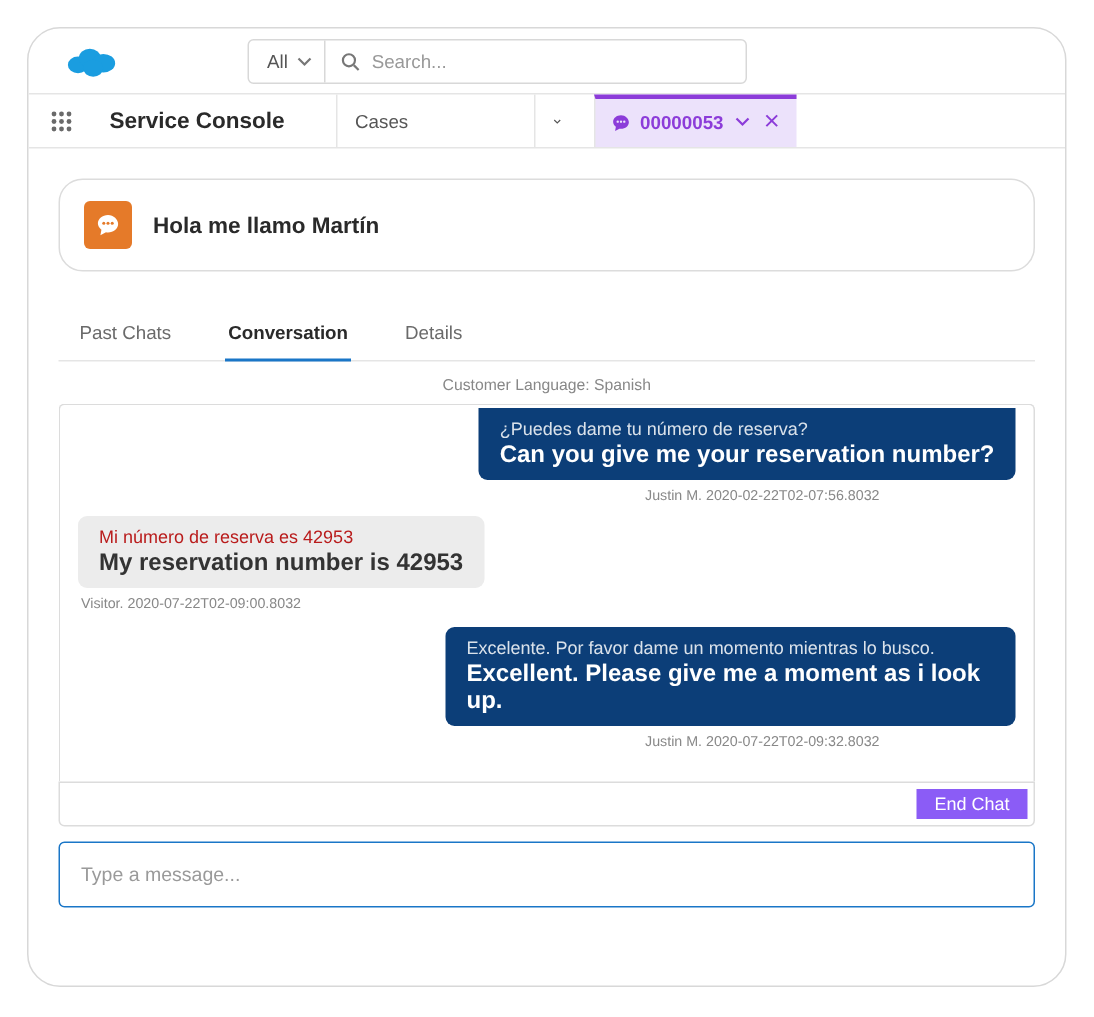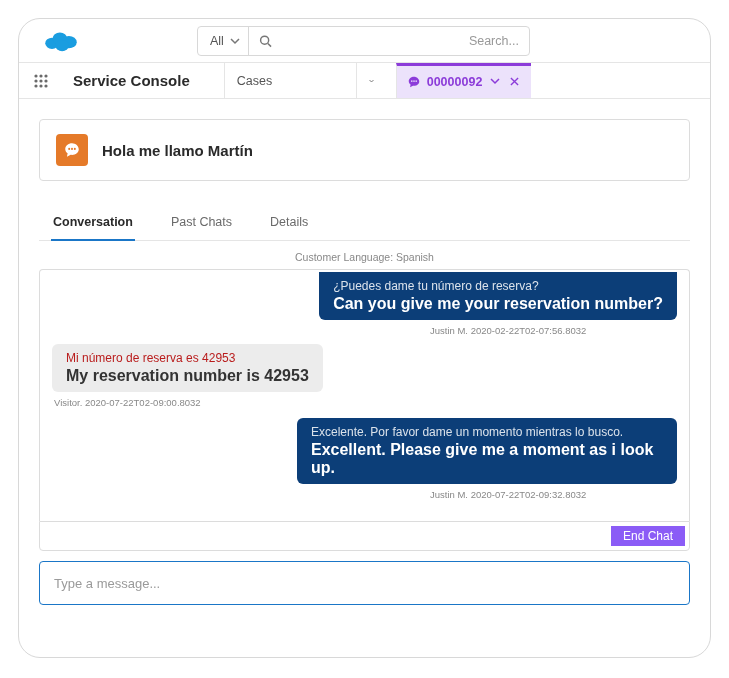--- a/index.html
+++ b/index.html
@@ -25,21 +25,21 @@
       border-bottom: 1px solid #e5e5e5;
       height: 44px;
     }
     .logo-cloud {
       width: 36px;
       height: 24px;
       margin-left: 10px;
     }
     .search-wrap {
       display: flex;
-      margin-left: 118px;
+      margin-left: 86px;
       border: 1px solid #d8d8d8;
       border-radius: 4px;
       height: 30px;
       align-items: stretch;
     }
     .search-all {
       display: flex;
       align-items: center;
       padding: 0 8px 0 12px;
       border-right: 1px solid #d8d8d8;
@@ -53,21 +53,20 @@
       padding: 0 10px;
       width: 280px;
     }
     .search-box input {
       border: none;
       outline: none;
       font-size: 12.5px;
       color: #0f766e;
       width: 100%;
       margin-left: 8px;
-      text-align: right;
     }
     .search-box input::placeholder { color: #999; }
     .nav-bar {
       display: flex;
       align-items: stretch;
       border-bottom: 1px solid #e5e5e5;
       height: 36px;
       gap: 10px;
     }
     .apps-grid {
@@ -113,21 +112,21 @@
       color: #8c3cd9;
       font-weight: 700;
       font-size: 12.5px;
     }
     .tab-ctl { color: #8c3cd9; font-size: 11px; cursor: pointer; padding: 0 2px; }
     .content-pad {
       padding: 20px 20px 0 20px;
     }
     .case-header {
       border: 1px solid #dcdcdc;
-      border-radius: 4px;
+      border-radius: 16px;
       display: flex;
       align-items: center;
       padding: 14px 16px;
       gap: 14px;
     }
     .case-icon {
       width: 32px;
       height: 32px;
       background: #e57a29;
       border-radius: 4px;
@@ -307,21 +306,21 @@
           <path d="M1 3 L5 7 L9 3" stroke="#555" stroke-width="1.5" fill="none"></path>
         </svg>
     </div>
     <div class="nav-tab">
       <svg class="tab-bubble" viewBox="0 0 16 16">
           <path d="M8 2C4.7 2 2 4.2 2 7c0 1.5.8 2.9 2.1 3.8L3.5 14l3.3-1.7c.4.1.8.1 1.2.1 3.3 0 6-2.2 6-5S11.3 2 8 2z" fill="#8c3cd9"></path>
           <circle cx="5.5" cy="7" r="0.9" fill="#ece2fb"></circle>
           <circle cx="8" cy="7" r="0.9" fill="#ece2fb"></circle>
           <circle cx="10.5" cy="7" r="0.9" fill="#ece2fb"></circle>
         </svg>
-      <span class="tab-id">00000092</span>
+      <span class="tab-id">00000053</span>
       <span class="tab-ctl">
         <svg class="chev-down" viewBox="0 0 10 10">
             <path d="M1 3 L5 7 L9 3" stroke="#8c3cd9" stroke-width="1.5" fill="none"></path>
           </svg>
       </span>
       <span class="tab-ctl">
         <svg width="9" height="9" viewBox="0 0 10 10">
             <path d="M1 1 L9 9 M9 1 L1 9" stroke="#8c3cd9" stroke-width="1.5"></path>
           </svg>
       </span>
@@ -336,22 +335,22 @@
             <path d="M8 2C4.7 2 2 4.2 2 7c0 1.5.8 2.9 2.1 3.8L3.5 14l3.3-1.7c.4.1.8.1 1.2.1 3.3 0 6-2.2 6-5S11.3 2 8 2z" fill="#fff"></path>
             <circle cx="5.5" cy="7" r="0.9" fill="#e57a29"></circle>
             <circle cx="8" cy="7" r="0.9" fill="#e57a29"></circle>
             <circle cx="10.5" cy="7" r="0.9" fill="#e57a29"></circle>
           </svg>
       </div>
       <div class="case-title">Hola me llamo Martín</div>
     </div>
 
     <div class="tabs-row">
+      <div class="tab">Past Chats</div>
       <div class="tab active">Conversation</div>
-      <div class="tab">Past Chats</div>
       <div class="tab">Details</div>
     </div>
 
     <div class="lang-info">Customer Language: Spanish</div>
 
     <div class="chat-scroll" id="chat-scroll">
         <div class="msg-right">
           <div class="bubble-agent cut-top">
             <div class="orig-line">¿Puedes dame tu número de reserva?</div>
             <div class="trans-line">Can you give me your reservation number?</div>

